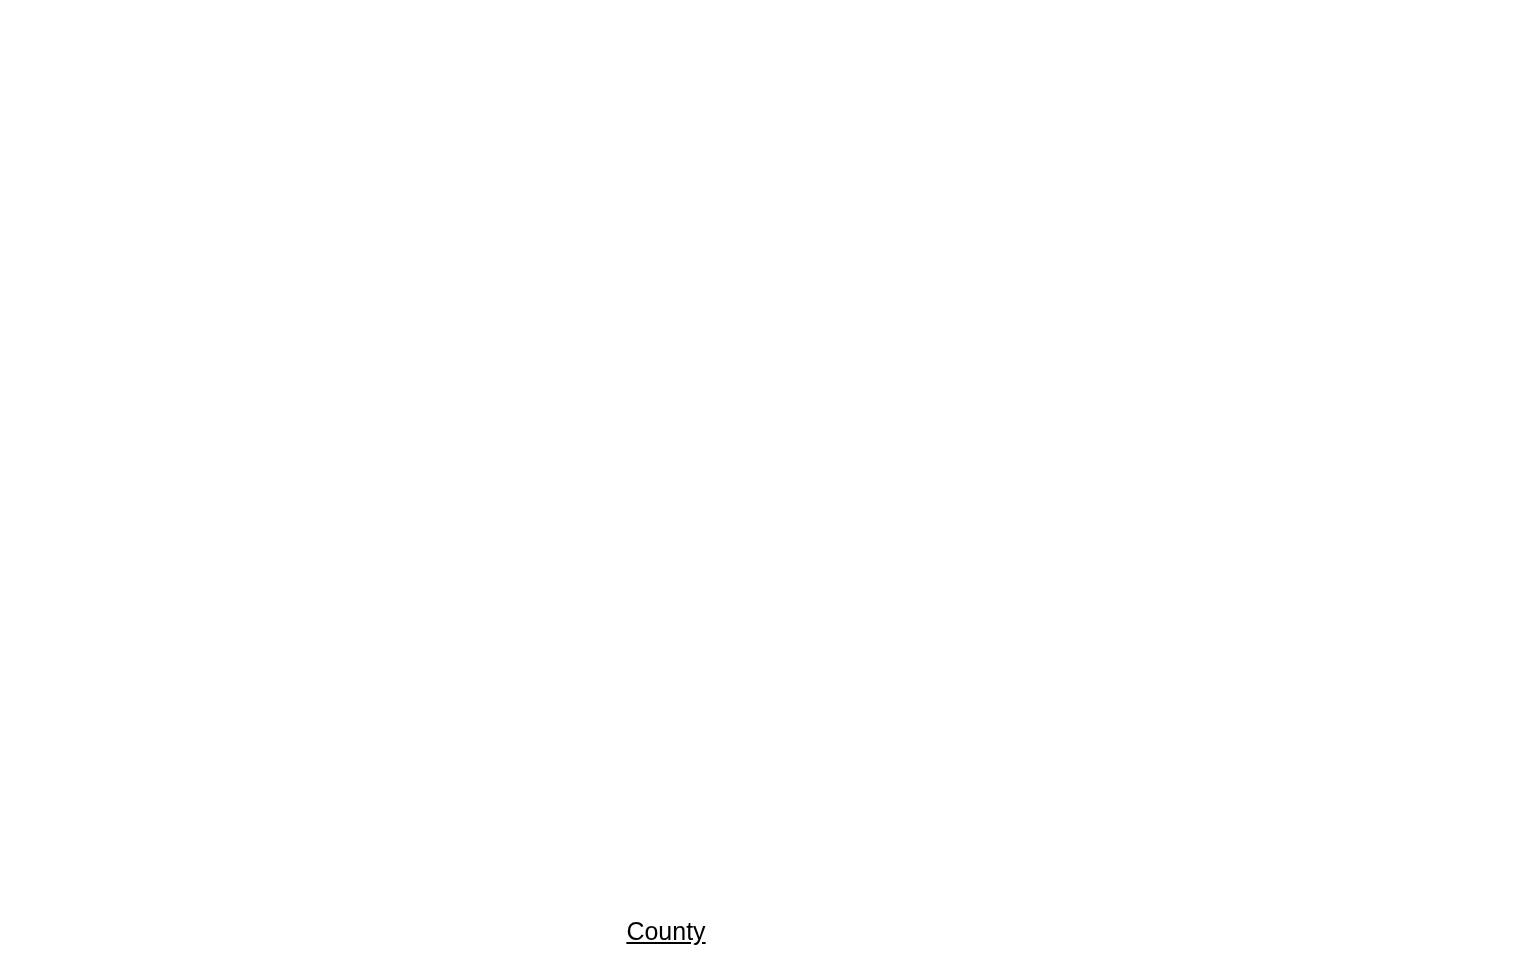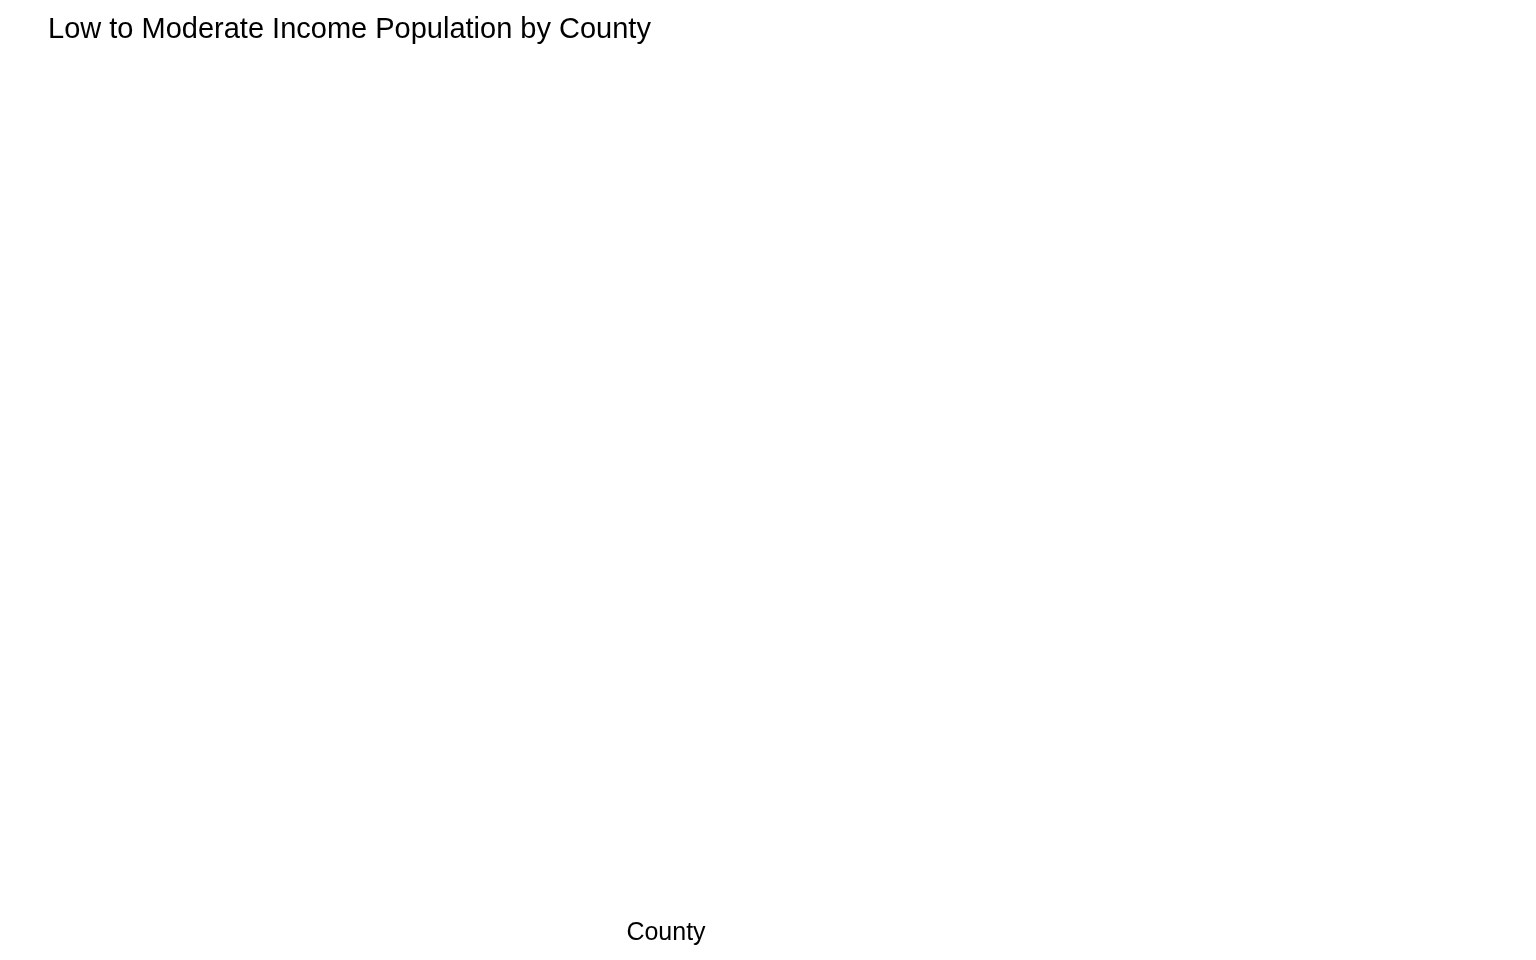--- a/index.html
+++ b/index.html
@@ -45,39 +45,39 @@
   }
   #x-axis-label {
     position: absolute;
     left: 0px;
     top: 913px;
     width: 1332px;
     text-align: center;
     font-size: 25px;
     line-height: 36px;
     color: #000000;
+    text-decoration: underline;
   }
   #plot-area {
     position: absolute;
     left: 60px;
     top: 60px;
     width: 1450px;
     height: 835px;
     background: transparent;
   }
   #plot-area svg {
     display: block;
   }
 </style>
 </head>
 <body>
 
 <div id="chart-root">
 
-  <div id="chart-title">Low to Moderate Income Population by County</div>
 
   <div id="y-axis-label">Population</div>
 
   <div id="plot-area">
     <svg width="1450" height="835" viewBox="0 0 1450 835">
       <g></g>
       <g></g>
       <g></g>
     </svg>
   </div>

